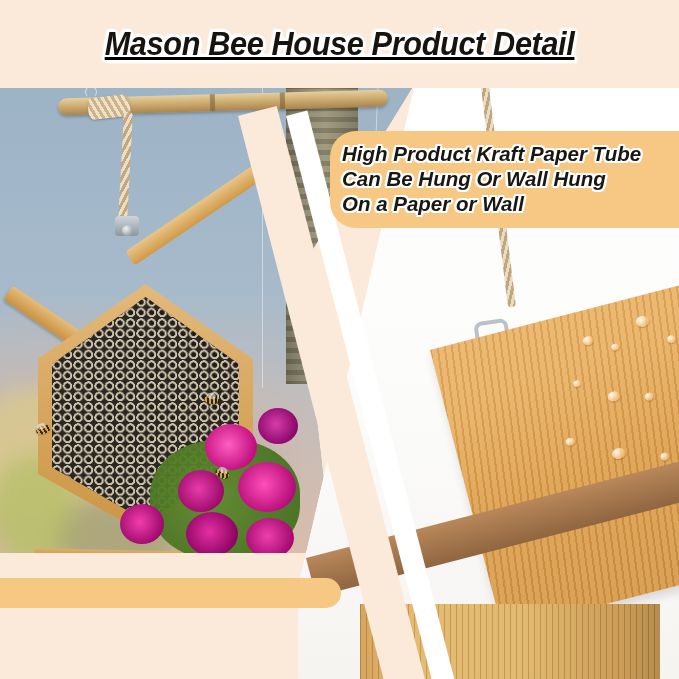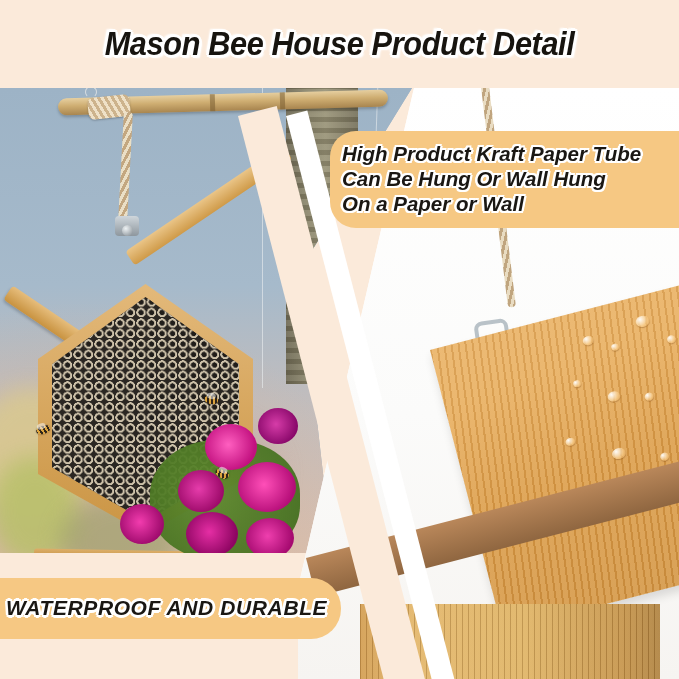--- a/index.html
+++ b/index.html
@@ -7,21 +7,21 @@
     width:679px;height:679px;overflow:hidden;
     background:#fbeada;
     font-family:"Liberation Sans", sans-serif;
   }
   #page{position:relative;width:679px;height:679px;overflow:hidden;background:#fbeada;}
 
   
   .title-bar{
     position:absolute;left:0;top:0;width:679px;height:88px;
     background:#fbeada;z-index:40;
-    display:flex;align-items:center;justify-content:center;
+    display:flex;align-items:center;justify-content:center;text-decoration:underline;
   }
   .title-text{
     font-family:"Liberation Sans Narrow","Liberation Sans",sans-serif;
     font-weight:bold;font-style:italic;font-size:33px;
     letter-spacing:-.4px;color:#17140f;white-space:nowrap;
     transform:scaleX(.93);transform-origin:center;
     text-shadow:
       -2px -2px 0 #fff, 2px -2px 0 #fff, -2px 2px 0 #fff, 2px 2px 0 #fff,
       -3px 0 0 #fff, 3px 0 0 #fff, 0 -3px 0 #fff, 0 3px 0 #fff,
       -3px -3px 2px #fff, 3px 3px 2px #fff;
@@ -265,16 +265,15 @@
     </div>
   </div>
 
   <div class="callout-top">
     <div class="ct-line">High  Product  Kraft  Paper  Tube</div>
     <div class="ct-line">Can Be  Hung Or Wall Hung</div>
     <div class="ct-line">On a Paper or Wall</div>
   </div>
 
   <div class="callout-bottom">
-    <div class="cb-line">WATERPROOF AND  DURABLE</div>
   </div>
 
 </div>
 
 </body></html>

